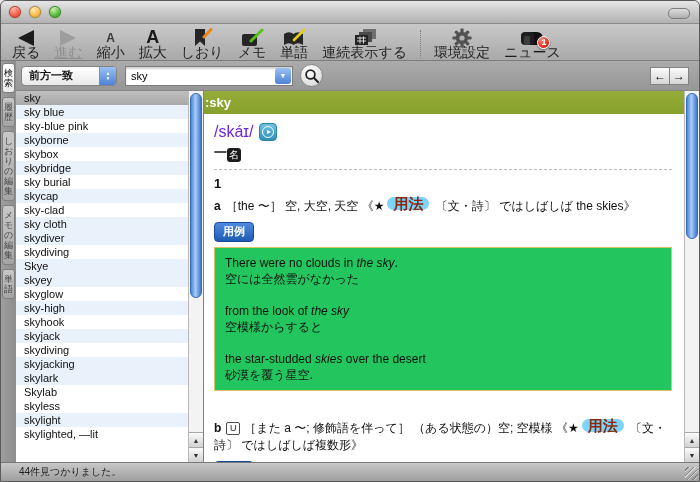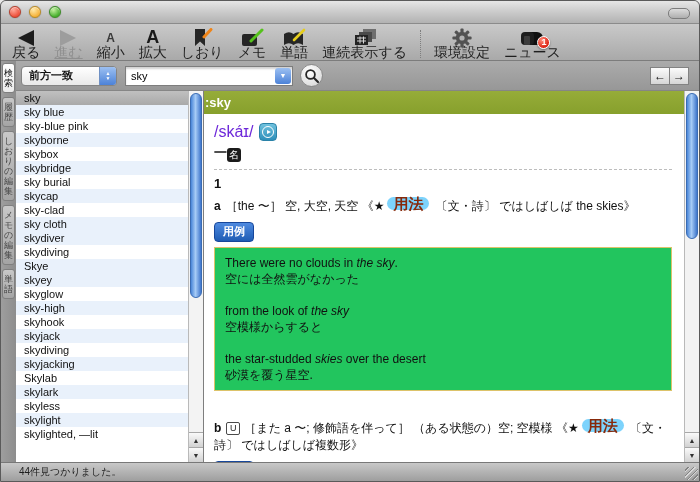--- a/index.html
+++ b/index.html
@@ -301,22 +301,22 @@
               <div class="wl-row alt">skydiver</div>
               <div class="wl-row">skydiving</div>
               <div class="wl-row alt">Skye</div>
               <div class="wl-row alt">skyey</div>
               <div class="wl-row">skyglow</div>
               <div class="wl-row alt">sky-high</div>
               <div class="wl-row">skyhook</div>
               <div class="wl-row alt">skyjack</div>
               <div class="wl-row">skydiving</div>
               <div class="wl-row alt">skyjacking</div>
+              <div class="wl-row alt">skylark</div>
               <div class="wl-row">Skylab</div>
-              <div class="wl-row alt">skylark</div>
               <div class="wl-row">skyless</div>
               <div class="wl-row alt">skylight</div>
               <div class="wl-row">skylighted, —lit</div>
             </div>
           <div class="vscroll">
             <div class="vthumb" style="top:2px;height:205px;"></div>
             <div class="scroll-btns">
               <div class="sc-btn">
                   <span>▲</span>
                 </div>

